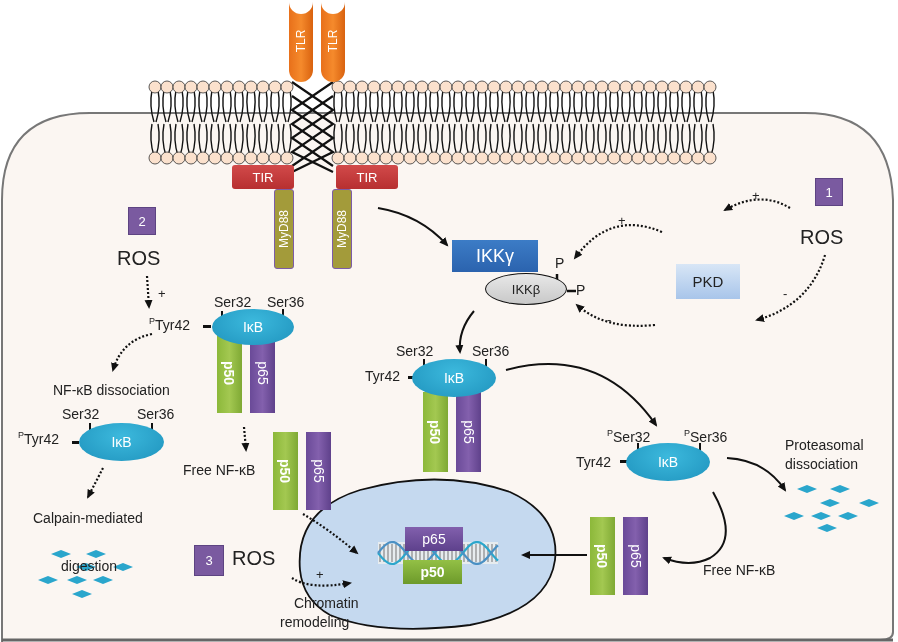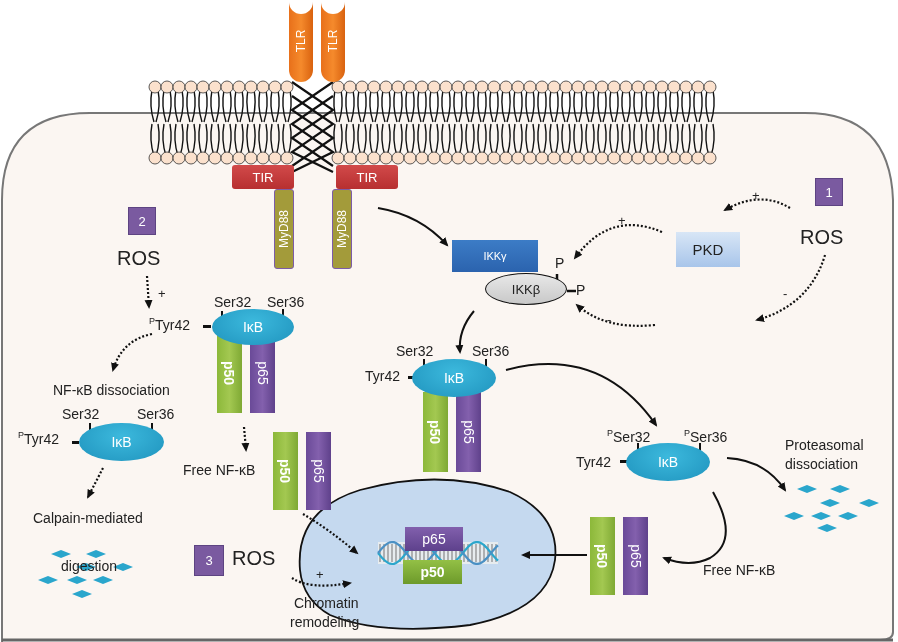--- a/index.html
+++ b/index.html
@@ -3,35 +3,35 @@
 <meta charset="utf-8">
 <style>
   html,body{margin:0;padding:0;background:#ffffff;}
   body{width:898px;height:642px;position:relative;overflow:hidden;font-family:"Liberation Sans",sans-serif;}
   #stage{position:absolute;left:0;top:0;width:898px;height:642px;}
   .lbl{position:absolute;font-family:"Liberation Sans",sans-serif;color:#222;white-space:nowrap;}
   .s13{font-size:13px;}
   .s14{font-size:14px;}
   .s20{font-size:20px;}
   .badge{position:absolute;width:28px;height:28px;background:#7a5aa0;border:1px solid #5d4482;color:#fff;font-size:13px;display:flex;align-items:center;justify-content:center;box-sizing:border-box;}
-  .box{position:absolute;display:flex;align-items:center;justify-content:center;font-size:15px;color:#222;box-sizing:border-box;}
+  .box{position:absolute;display:flex;align-items:center;justify-content:center;font-size:15px;color:#222;box-sizing:border-box;margin-top:32px;}
   .vbar{position:absolute;width:25px;height:80px;display:flex;align-items:center;justify-content:center;color:#fff;font-size:14px;box-sizing:border-box;}
   .vbar span{transform:rotate(90deg);display:inline-block;}
   .p50{background:linear-gradient(90deg,#8cb83a,#a3c851,#7fa934);font-weight:bold;}
   .p65{background:linear-gradient(90deg,#6a4a98,#8360ad,#5f418b);}
   .ikb{position:absolute;width:74px;height:36px;border-radius:50%;background:radial-gradient(ellipse at 50% 35%,#3cb9dd,#1f93bd);color:#fff;font-size:14px;display:flex;align-items:center;justify-content:center;}
   .tick{position:absolute;background:#111;}
   .sup{font-size:9px;vertical-align:super;}
   .tlr{position:absolute;width:24px;height:82px;border-radius:0 0 12px 12px;background:linear-gradient(90deg,#e8701a,#f58a2c,#d9620f);color:#fff;font-size:12px;display:flex;align-items:center;justify-content:center;}
   .tlr span{transform:rotate(-90deg);display:inline-block;}
   .tlrcap{position:absolute;width:24px;height:14px;background:#fff;border-radius:0 0 12px 12px;}
   .tir{position:absolute;width:62px;height:24px;background:linear-gradient(180deg,#d24a4a,#b72f30);border-radius:3px;color:#fff;font-size:13px;display:flex;align-items:center;justify-content:center;}
   .myd{position:absolute;width:20px;height:80px;background:#a39b3a;border:1.5px solid #7c5ca8;border-radius:3px;color:#fff;font-size:12px;display:flex;align-items:center;justify-content:center;box-sizing:border-box;}
   .myd span{transform:rotate(-90deg);display:inline-block;}
-  .ikkg{position:absolute;width:86px;height:32px;background:linear-gradient(180deg,#3c7cc6,#2b63ae);color:#fff;font-size:11px;display:flex;align-items:center;justify-content:center;}
+  .ikkg{position:absolute;width:86px;height:32px;background:linear-gradient(180deg,#3c7cc6,#2b63ae);color:#fff;font-size:18px;display:flex;align-items:center;justify-content:center;}
   .ikk{position:absolute;width:82px;height:32px;border-radius:50%;background:linear-gradient(180deg,#e8e8e8,#c8c8c8);border:1.5px solid #111;box-sizing:border-box;font-size:13px;color:#222;display:flex;align-items:center;justify-content:center;}
   .dnabar{position:absolute;height:24px;color:#fff;font-size:14px;display:flex;align-items:center;justify-content:center;}
 </style>
 </head>
 <body>
 
 <div id="stage">
 
   <svg id="bg" width="898" height="642" style="position:absolute;left:0;top:0;">
     <defs>
@@ -382,21 +382,21 @@
       <span>p50</span>
     </div>
   <div class="vbar p65" style="left:306px;top:432px;width:25px;height:78px;">
       <span>p65</span>
     </div>
 
   <div class="badge" style="left:194px;top:545px;width:30px;height:31px;">3</div>
   <div class="lbl s20" style="left:232px;top:547px;">ROS</div>
   <div class="lbl s13" style="left:316px;top:567px;">+</div>
   <div class="lbl s14" style="left:294px;top:595px;">Chromatin</div>
-  <div class="lbl s14" style="left:290px;top:614px;text-align:center;">remodeling</div>
+  <div class="lbl s14" style="left:280px;top:614px;text-align:center;">remodeling</div>
 
   <div class="dnabar p65" style="left:405px;top:527px;width:58px;background:linear-gradient(180deg,#8260ad,#5e418c);">p65</div>
   <div class="dnabar p50" style="left:403px;top:560px;width:59px;background:linear-gradient(180deg,#93c046,#6d9a2a);">p50</div>
 
   <div class="lbl s14" style="left:396px;top:343px;">Ser32</div>
   <div class="lbl s14" style="left:472px;top:343px;">Ser36</div>
   <div class="tick" style="left:423px;top:359px;width:2px;height:8px;"></div>
   <div class="tick" style="left:485px;top:359px;width:2px;height:8px;"></div>
   <div class="lbl s14" style="left:365px;top:368px;">Tyr42</div>
   <div class="tick" style="left:408px;top:376px;width:7px;height:3px;"></div>

